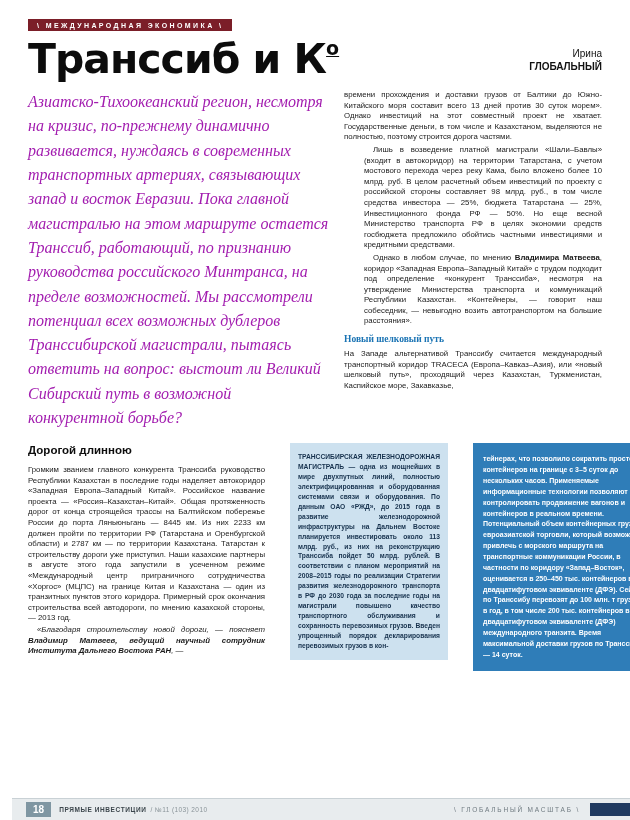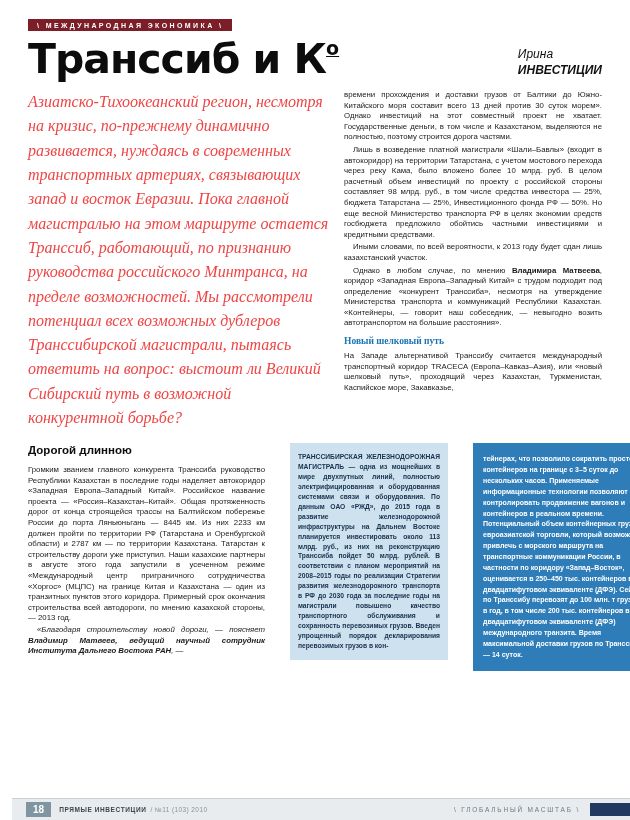--- a/index.html
+++ b/index.html
@@ -15,33 +15,33 @@
     font-size:7px; font-weight:bold; letter-spacing:2.4px;
     padding:3px 9px 2px 9px; text-transform:uppercase;
   }
   
   .title-row { display:flex; justify-content:space-between; align-items:flex-start; margin-top:7px; }
   .title {
     font-family:"DejaVu Sans", sans-serif; font-weight:bold;
     font-size:41px; line-height:1.0; letter-spacing:-1px; color:#0c0c0c;
   }
   .title sup { font-size:19px; text-decoration:underline; vertical-align:18px; letter-spacing:0; }
-  .author { text-align:left; font-size:12px; padding-top:8px; line-height:1.3; color:#111;font-style:italic; }
+  .author { text-align:right; font-size:10px; padding-top:8px; line-height:1.3; color:#111; }
   .author .last { font-weight:bold; }
   
   .content-top { display:flex; gap:14px; margin-top:10px; }
   .lede {
     width:302px; flex:0 0 302px;
     font-family:"Liberation Serif", serif; font-style:italic;
-    font-size:16px; line-height:1.52; color:#ef4444;
+    font-size:16px; line-height:1.52; color:#a21caf;
   }
   .col-right { flex:1; font-size:7.8px; line-height:1.36; text-align:justify; }
   .col-right p { margin:0; }
   .col-right p.indent { text-indent:9px; }
-  .col-right p.space { margin-top:2px; }
+  .col-right p.space { margin-top:2px;margin-left:20px; }
   .subhead { color:#1b74b4; font-size:9.5px; font-weight:bold; margin:6px 0 3px 0;font-family:Liberation Serif, serif; }
   b.inline-bold { font-weight:bold; }
   
   .content-bottom { display:flex; gap:25px; margin-top:13px; }
   .col-left { width:237px; flex:0 0 237px; font-size:7.8px; line-height:1.36; text-align:justify; }
   .section-heading { font-size:11.5px; font-weight:bold; color:#0d0d0d; margin-bottom:6px; }
   .col-left p { margin:0; }
   .col-left p.indent { text-indent:9px; margin-top:1px;font-style:italic; }
   .box-light {
     width:158px; flex:0 0 158px; background:#cde1ef; color:#16314d;
@@ -75,30 +75,29 @@
 <div class="page">
 
   <div>
     <span class="kicker">\ МЕЖДУНАРОДНАЯ ЭКОНОМИКА \</span>
   </div>
 
   <div class="title-row">
     <h1 class="title"><span>Транссиб и К</span><sup>о</sup></h1>
     <div class="author">
       <div>Ирина</div>
-      <div class="last">ИНВЕСТИЦИИ</div>
+      <div class="last">ГЛОБАЛЬНЫЙ</div>
     </div>
   </div>
 
   <div class="content-top">
     <div class="lede">Азиатско-Тихоокеанский регион, несмотря на кризис, по-прежнему динамично развивается, нуждаясь в современных транспортных артериях, связывающих запад и восток Евразии. Пока главной магистралью на этом маршруте остается Транссиб, работающий, по признанию руководства российского Минтранса, на пределе возможностей. Мы рассмотрели потенциал всех возможных дублеров Транссибирской магистрали, пытаясь ответить на вопрос: выстоит ли Великий Сибирский путь в возможной конкурентной борьбе?</div>
     <div class="col-right">
       <p>времени прохождения и доставки грузов от Балтики до Южно-Китайского моря составит всего 13 дней против 30 суток морем». Однако инвестиций на этот совместный проект не хватает. Государственные деньги, в том числе и Казахстаном, выделяются не полностью, поэтому строится дорога частями.</p>
       <p class="indent space">Лишь в возведение платной магистрали «Шали–Бавлы» (входит в автокоридор) на территории Татарстана, с учетом мостового перехода через реку Кама, было вложено более 10 млрд. руб. В целом расчетный объем инвестиций по проекту с российской стороны составляет 98 млрд. руб., в том числе средства инвестора — 25%, бюджета Татарстана — 25%, Инвестиционного фонда РФ — 50%. Но еще весной Министерство транспорта РФ в целях экономии средств госбюджета предложило обойтись частными инвестициями и кредитными средствами.</p>
-      <p class="indent space">Иными словами, по всей вероятности, к 2013 году будет сдан лишь казахстанский участок.</p>
       <p class="indent space"><span>Однако в любом случае, по мнению </span><b class="inline-bold">Владимира Матвеева</b><span>, коридор «Западная Европа–Западный Китай» с трудом подходит под определение «конкурент Транссиба», несмотря на утверждение Министерства транспорта и коммуникаций Республики Казахстан. «Контейнеры, — говорит наш собеседник, — невыгодно возить автотранспортом на большие расстояния».</span></p>
       <h3 class="subhead">Новый шелковый путь</h3>
       <p>На Западе альтернативой Транссибу считается международный транспортный коридор TRACECA (Европа–Кавказ–Азия), или «новый шелковый путь», проходящий через Казахстан, Туркменистан, Каспийское море, Закавказье,</p>
     </div>
   </div>
 
   <div class="content-bottom">
     <div class="col-left">
       <h3 class="section-heading">Дорогой длинною</h3>
       <p>Громким званием главного конкурента Транссиба руководство Республики Казахстан в последние годы наделяет автокоридор «Западная Европа–Западный Китай». Российское название проекта — «Россия–Казахстан–Китай». Общая протяженность дорог от конца строящейся трассы на Балтийском побережье России до порта Ляньюньгань — 8445 км. Из них 2233 км должен пройти по территории РФ (Татарстана и Оренбургской области) и 2787 км — по территории Казахстана. Татарстан к строительству дороги уже приступил. Наши казахские партнеры в августе этого года запустили в усеченном режиме «Международный центр приграничного сотрудничества «Хоргос» (МЦПС) на границе Китая и Казахстана — один из транзитных пунктов этого коридора. Примерный срок окончания строительства всей автодороги, по мнению казахской стороны, — 2013 год.</p>

